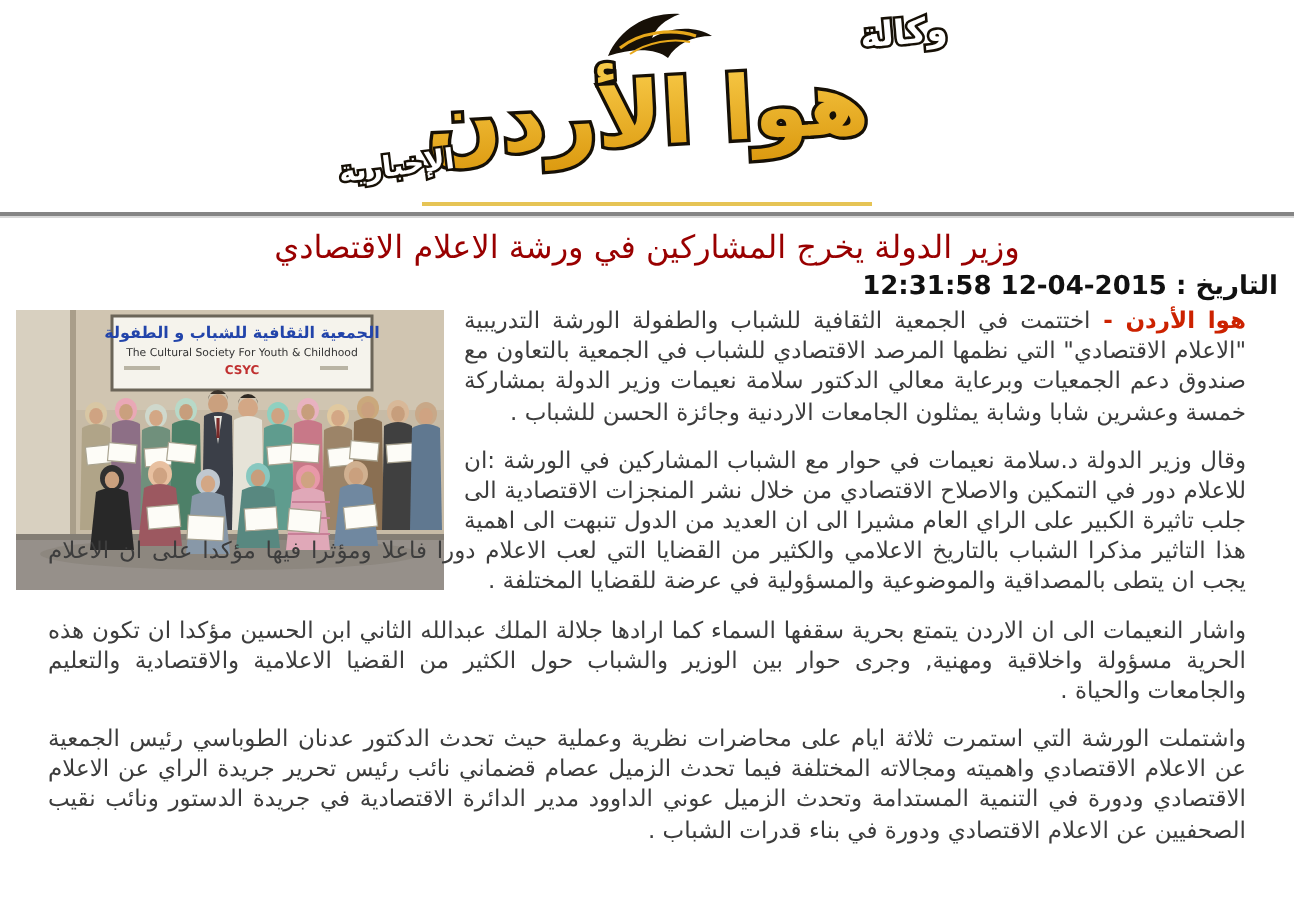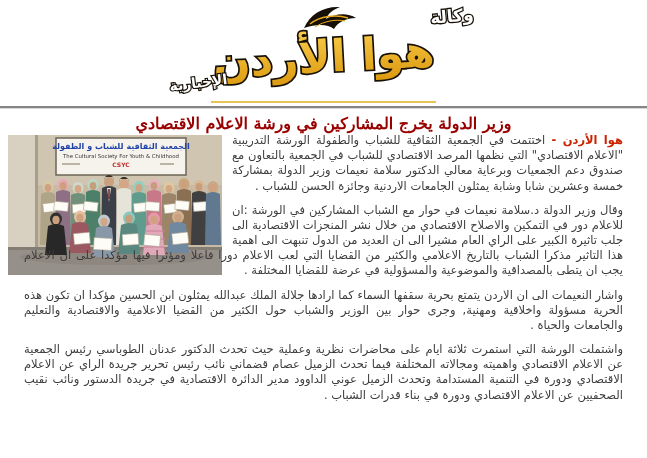--- a/index.html
+++ b/index.html
@@ -6,21 +6,21 @@
   body{width:647px;height:458px;overflow:hidden;font-family:"DejaVu Sans",sans-serif;}
   .page{width:647px;height:458px;position:relative;background:#fff;}
 
   
   .brand{width:360px;margin:2px auto 0;text-align:center;position:relative;}
   .gold-rule{width:225px;height:2px;background:#e6c455;margin:1px auto 2px;}
   .tagline-wrap{text-align:center;margin:0 auto;}
   .main-rule{height:2px;background:#858585;border-bottom:1px solid #d8d8d8;margin-top:3px;}
 
   
-  .headline{color:#990000;font-weight:bold;font-size:16px;text-align:center;
+  .headline{color:#990000;font-weight:normal;font-size:16px;text-align:center;
             margin:5px 10px 0;font-family:"DejaVu Serif",serif;direction:rtl;}
   .dateline{direction:rtl;text-align:right;font-weight:bold;font-size:13px;
             color:#111;margin:3px 8px 2px;}
   .article{direction:rtl;text-align:justify;font-size:11.5px;line-height:1.32;
            color:#3d3d3d;padding:0 8px;}
   .article p{margin:0 16px 9px;}
   .lead{color:#cc2200;font-weight:bold;}
   .photo-box{float:left;width:214px;height:104px;margin:2px 10px 6px 0;
              background:#c7bba6;}
   .photo-box svg{display:block;}
@@ -53,20 +53,21 @@
     </svg>
   </div>
 
   <div class="gold-rule"></div>
 
 
   <div class="main-rule"></div>
 
   <div class="headline">وزير الدولة يخرج المشاركين في ورشة الاعلام الاقتصادي</div>
 
+  <div class="dateline">التاريخ : 2015-04-12 12:31:58</div>
 
   <div class="article">
 
     <div class="photo-box">
       <svg width="214" height="140" viewBox="0 0 214 140">
 
         <rect x="0" y="0" width="214" height="140" fill="#c7bba6"></rect>
         <rect x="0" y="0" width="214" height="50" fill="#d0c5b1"></rect>
         <rect x="0" y="0" width="28" height="140" fill="#d8d0c0"></rect>
         <rect x="27" y="0" width="3" height="140" fill="#a99e8a"></rect>
@@ -198,18 +199,18 @@
               <rect x="-8" y="16" width="16" height="11" fill="#fdfcf7" stroke="#a9a390" stroke-width="0.6" transform="rotate(-6)"></rect>
             </g>
         </g>
       </svg>
     </div>
 
     <p><span class="lead">هوا الأردن - </span><span>اختتمت في الجمعية الثقافية للشباب والطفولة الورشة التدريبية "الاعلام الاقتصادي" التي نظمها المرصد الاقتصادي للشباب في الجمعية بالتعاون مع صندوق دعم الجمعيات وبرعاية معالي الدكتور سلامة نعيمات وزير الدولة بمشاركة خمسة وعشرين شابا وشابة يمثلون الجامعات الاردنية وجائزة الحسن للشباب .</span></p>
 
     <p>وقال وزير الدولة د.سلامة نعيمات في حوار مع الشباب المشاركين في الورشة :ان للاعلام دور في التمكين والاصلاح الاقتصادي من خلال نشر المنجزات الاقتصادية الى جلب تاثيرة الكبير على الراي العام مشيرا الى ان العديد من الدول تنبهت الى اهمية هذا التاثير مذكرا الشباب بالتاريخ الاعلامي والكثير من القضايا التي لعب الاعلام دورا فاعلا ومؤثرا فيها مؤكدا على ان الاعلام يجب ان يتطى بالمصداقية والموضوعية والمسؤولية في عرضة للقضايا المختلفة .</p>
 
-    <p>واشار النعيمات الى ان الاردن يتمتع بحرية سقفها السماء كما ارادها جلالة الملك عبدالله يمثلون ابن الحسين مؤكدا ان تكون هذه الحرية مسؤولة واخلاقية ومهنية, وجرى حوار بين الوزير والشباب حول الكثير من القضيا الاعلامية والاقتصادية والتعليم والجامعات والحياة .</p>
+    <p>واشار النعيمات الى ان الاردن يتمتع بحرية سقفها السماء كما ارادها جلالة الملك عبدالله الثاني ابن الحسين مؤكدا ان تكون هذه الحرية مسؤولة واخلاقية ومهنية, وجرى حوار بين الوزير والشباب حول الكثير من القضيا الاعلامية والاقتصادية والتعليم والجامعات والحياة .</p>
 
     <p>واشتملت الورشة التي استمرت ثلاثة ايام على محاضرات نظرية وعملية حيث تحدث الدكتور عدنان الطوباسي رئيس الجمعية عن الاعلام الاقتصادي واهميته ومجالاته المختلفة فيما تحدث الزميل عصام قضماني نائب رئيس تحرير جريدة الراي عن الاعلام الاقتصادي ودورة في التنمية المستدامة وتحدث الزميل عوني الداوود مدير الدائرة الاقتصادية في جريدة الدستور ونائب نقيب الصحفيين عن الاعلام الاقتصادي ودورة في بناء قدرات الشباب .</p>
 
   </div>
 </div>
 
 </body></html>

